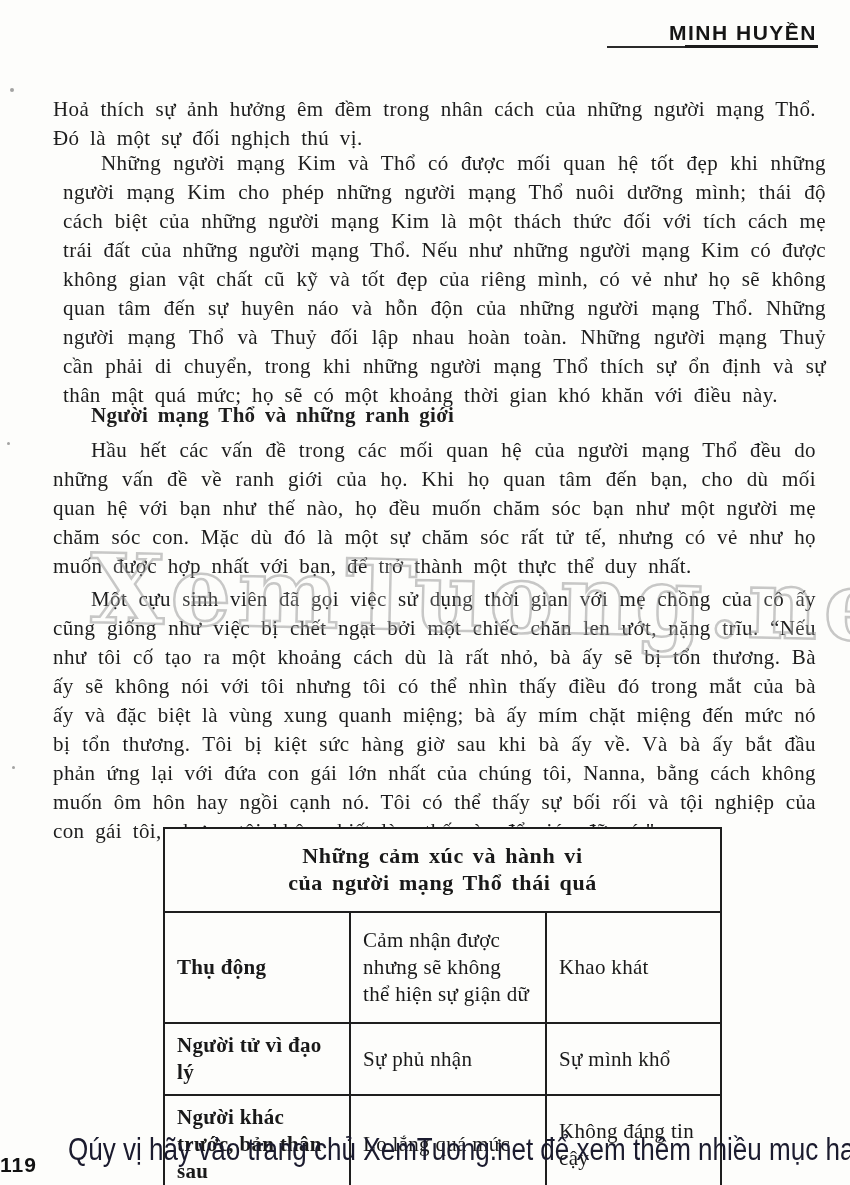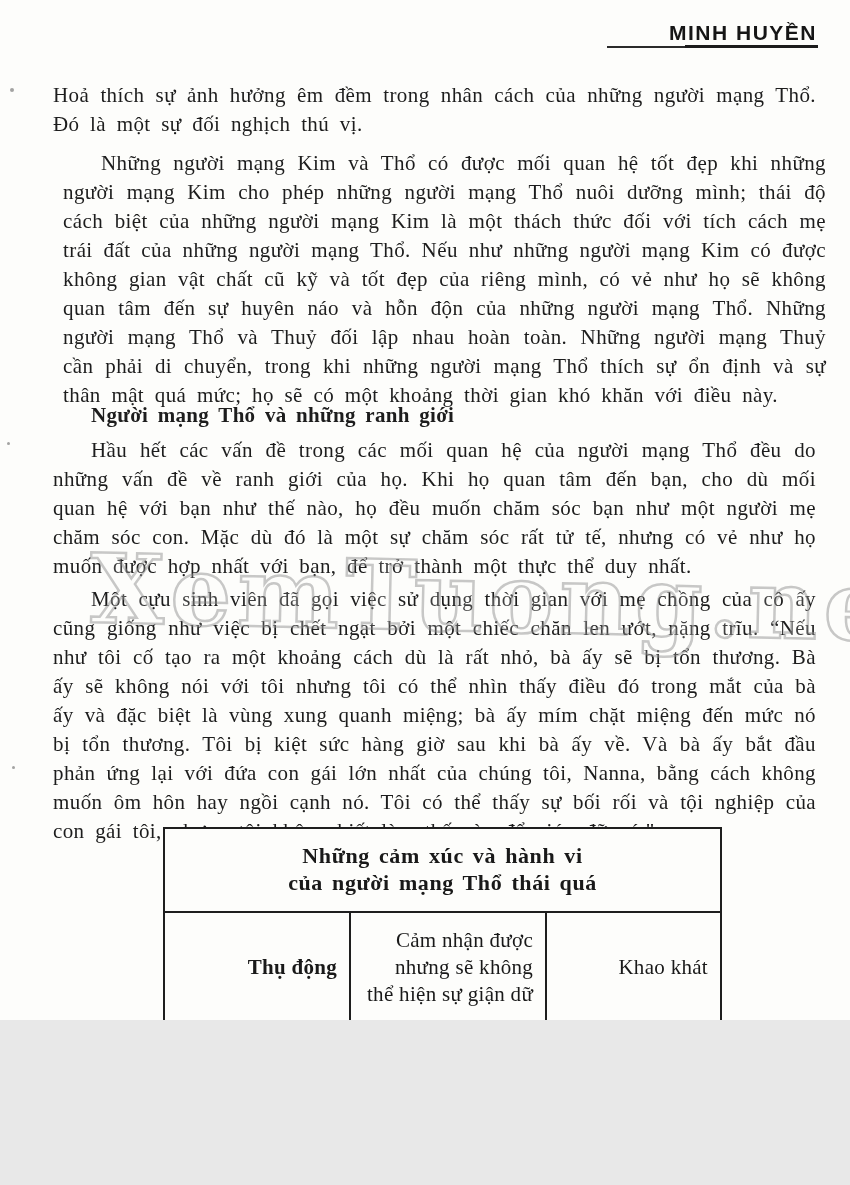--- a/index.html
+++ b/index.html
@@ -1,17 +1,17 @@
 <!DOCTYPE html>
 <html><head>
 <meta charset="utf-8">
 <style>
   html,body { margin:0; padding:0; background:#e8e8e8; }
   .page {
-    position:relative; width:850px; height:1020px;
+    position:relative; width:850px; height:1185px;
     background:#fdfdfb; overflow:hidden;
     font-family:"Liberation Serif", serif; color:#1d1d1d;
     margin:0 auto;
   }
   
   .header-title {
     position:absolute; top:21px; right:33px;
     font-family:"Liberation Sans", sans-serif; font-weight:700;
     font-size:21px; letter-spacing:1.5px; color:#161616;
   }
@@ -24,21 +24,21 @@
   .para {
     position:absolute; left:53px; width:763px;
     font-size:21px; line-height:29px; text-align:justify;
     letter-spacing:0.4px; word-spacing:5px;
   }
   .indent { text-indent:38px; }
   .section-heading {
     position:absolute; left:91px; top:386px;
     font-size:21px; font-weight:700; letter-spacing:0.3px; word-spacing:4px;
   }
-  #p1 { top:74px;margin-top:7px; }
+  #p1 { top:88px;margin-top:7px; }
   #p2 { top:128px;margin-left:10px; }
   #p3 { top:415px;font-family:Liberation Serif, serif; }
   #p4 { top:564px; }
   
   .watermark {
     position:absolute; top:542px; left:90px; z-index:6;
     font-family:"DejaVu Serif", serif; font-weight:700;
     font-size:96px; letter-spacing:6px; white-space:nowrap;
     color:rgba(255,255,255,0.28);
     -webkit-text-stroke:2.5px rgba(145,145,145,0.9);
@@ -47,21 +47,20 @@
   
   .data-table {
     position:absolute; top:827px; left:163px; width:559px;
     border-collapse:collapse; font-size:21px; color:#191919;
     background:#fdfdfb; z-index:3;
   }
   .data-table td {
     border:2px solid #1e1e1e; padding:8px 12px;
     line-height:27px; vertical-align:middle;
     letter-spacing:0.3px;
-    text-align:right;
   }
   .data-table .title-cell { text-align:center; font-weight:700; font-size:22px; padding:13px 8px 15px 8px; letter-spacing:0.6px; word-spacing:3px;font-family:Liberation Serif, serif; }
   .data-table .title-cell .tline + .tline { }
   .col1 { width:33.4%;font-weight:bold; } .col2 { width:35.2%; } .col3 { width:31.4%; }
   .row-tall td { padding-top:14px; padding-bottom:14px; }
   
   .footer-line {
     position:absolute; top:1132px; left:0; width:100%;
     text-align:center; white-space:nowrap;
     font-family:"Liberation Sans", sans-serif; font-size:31px;

